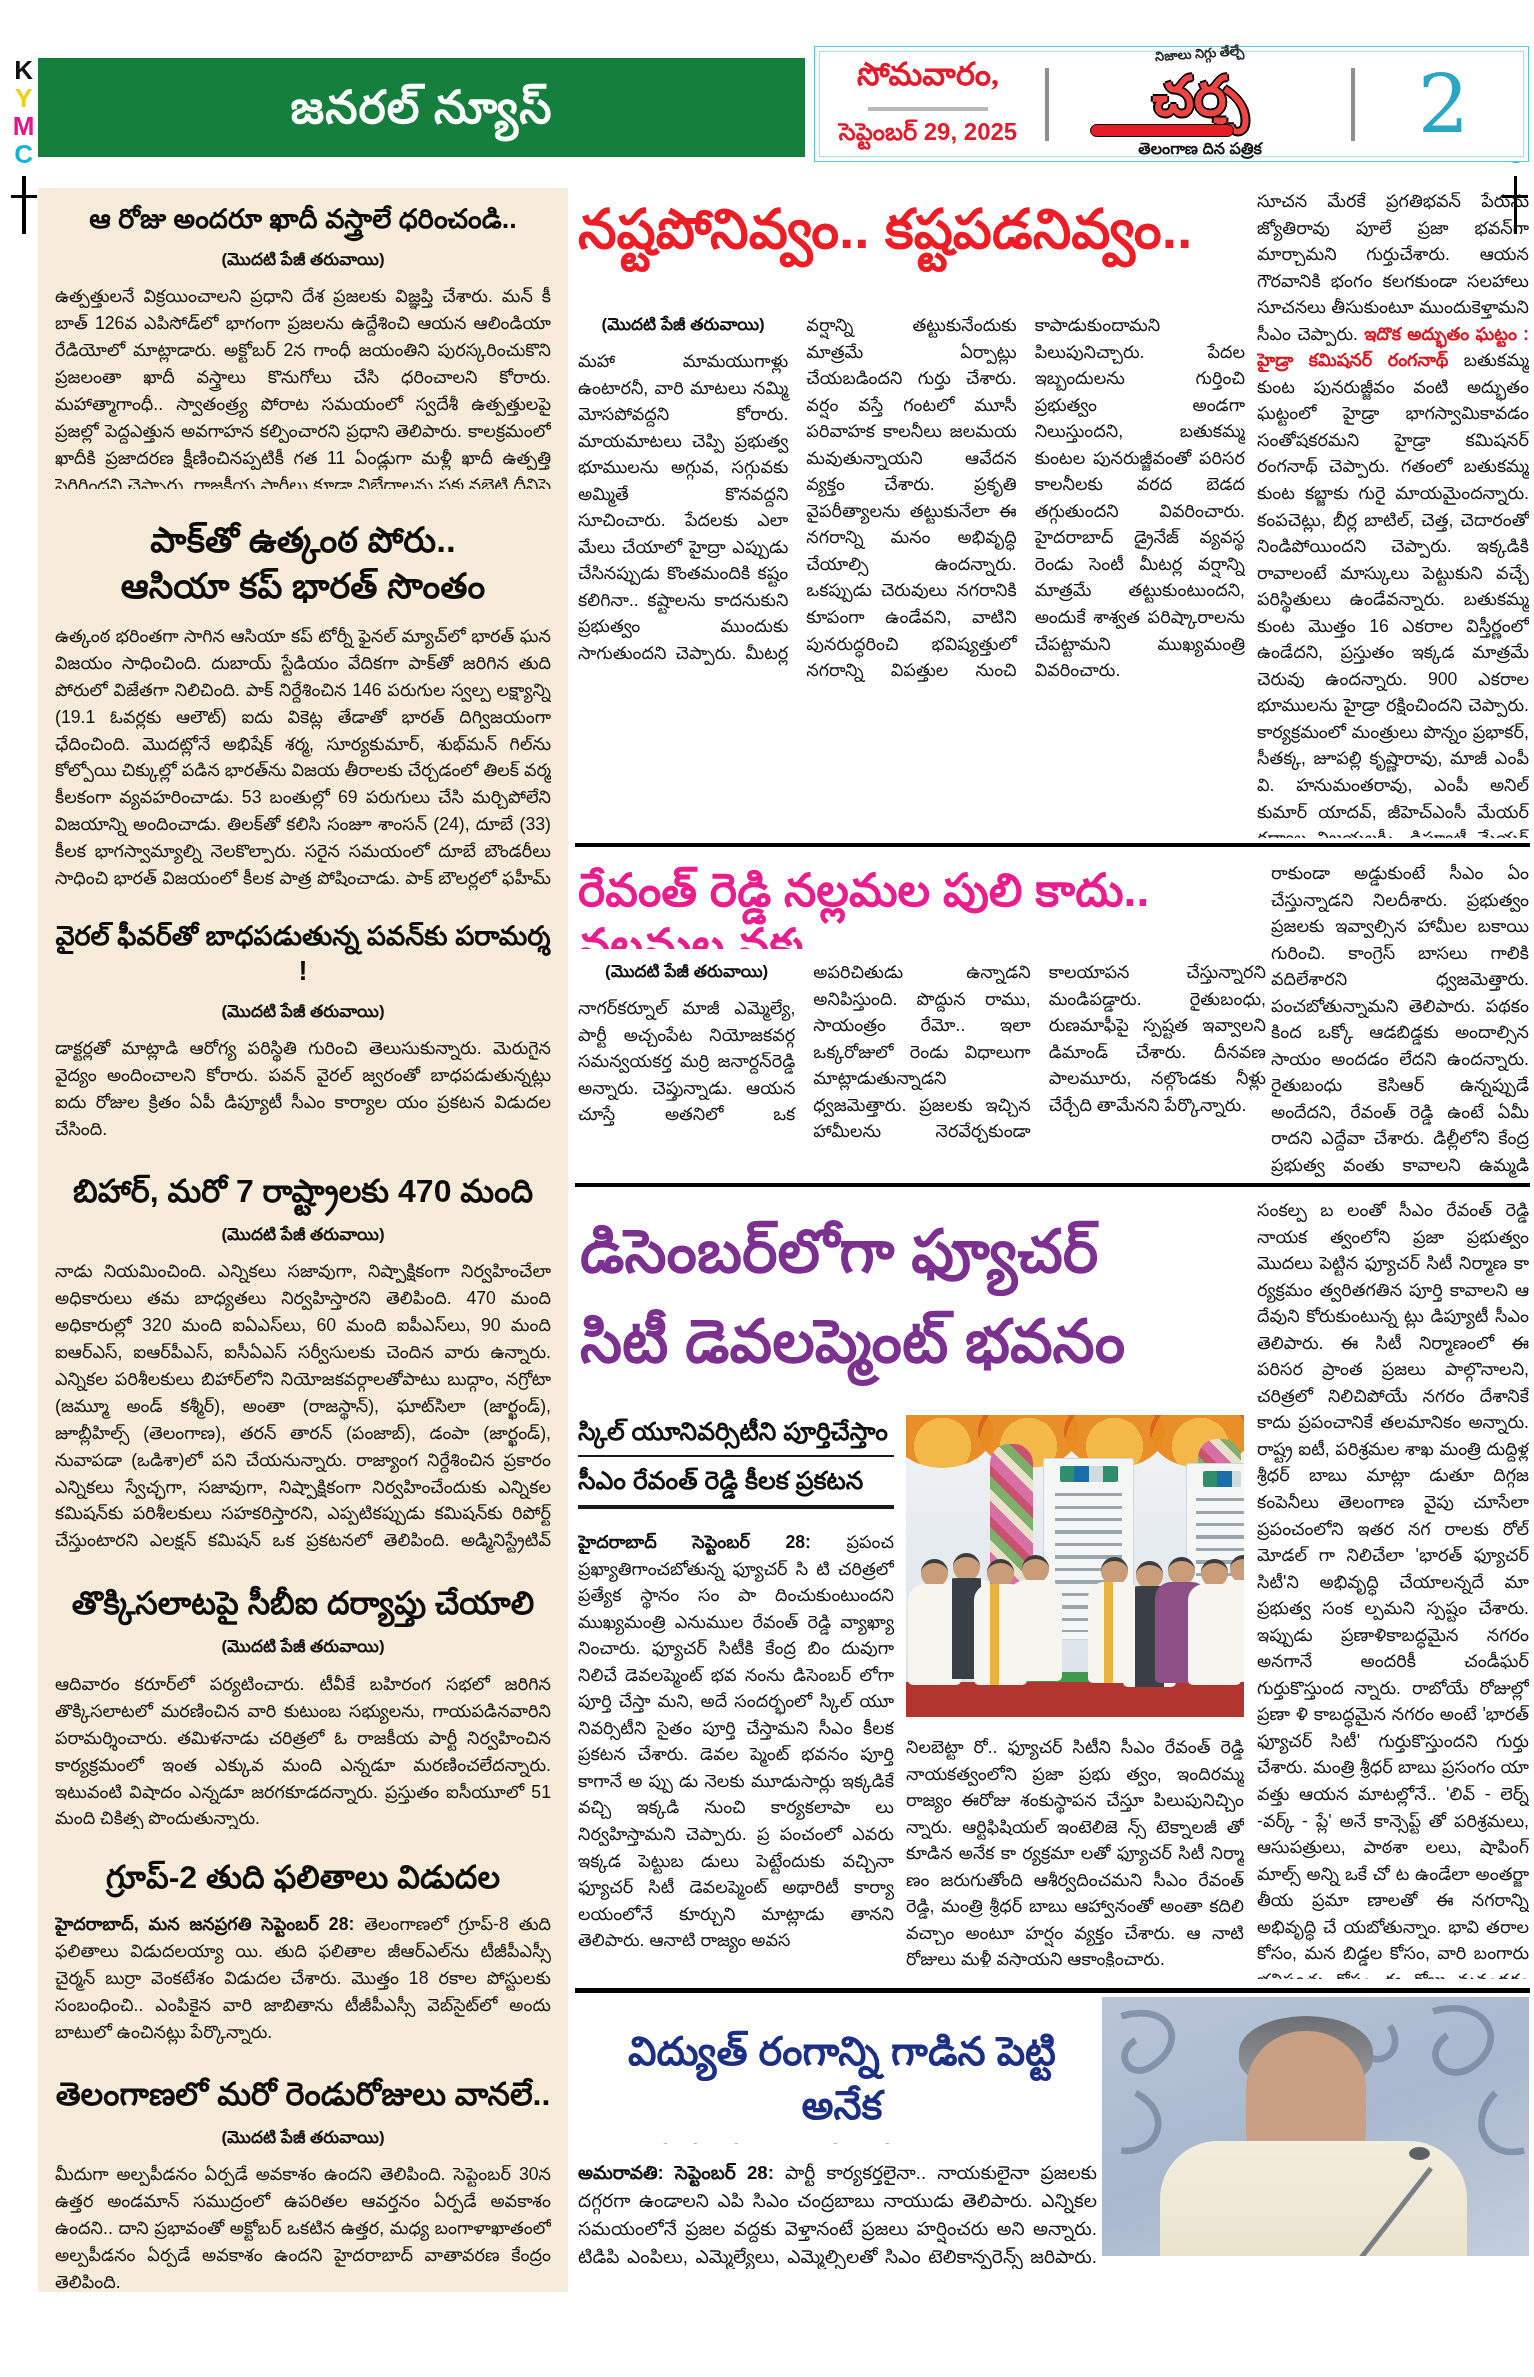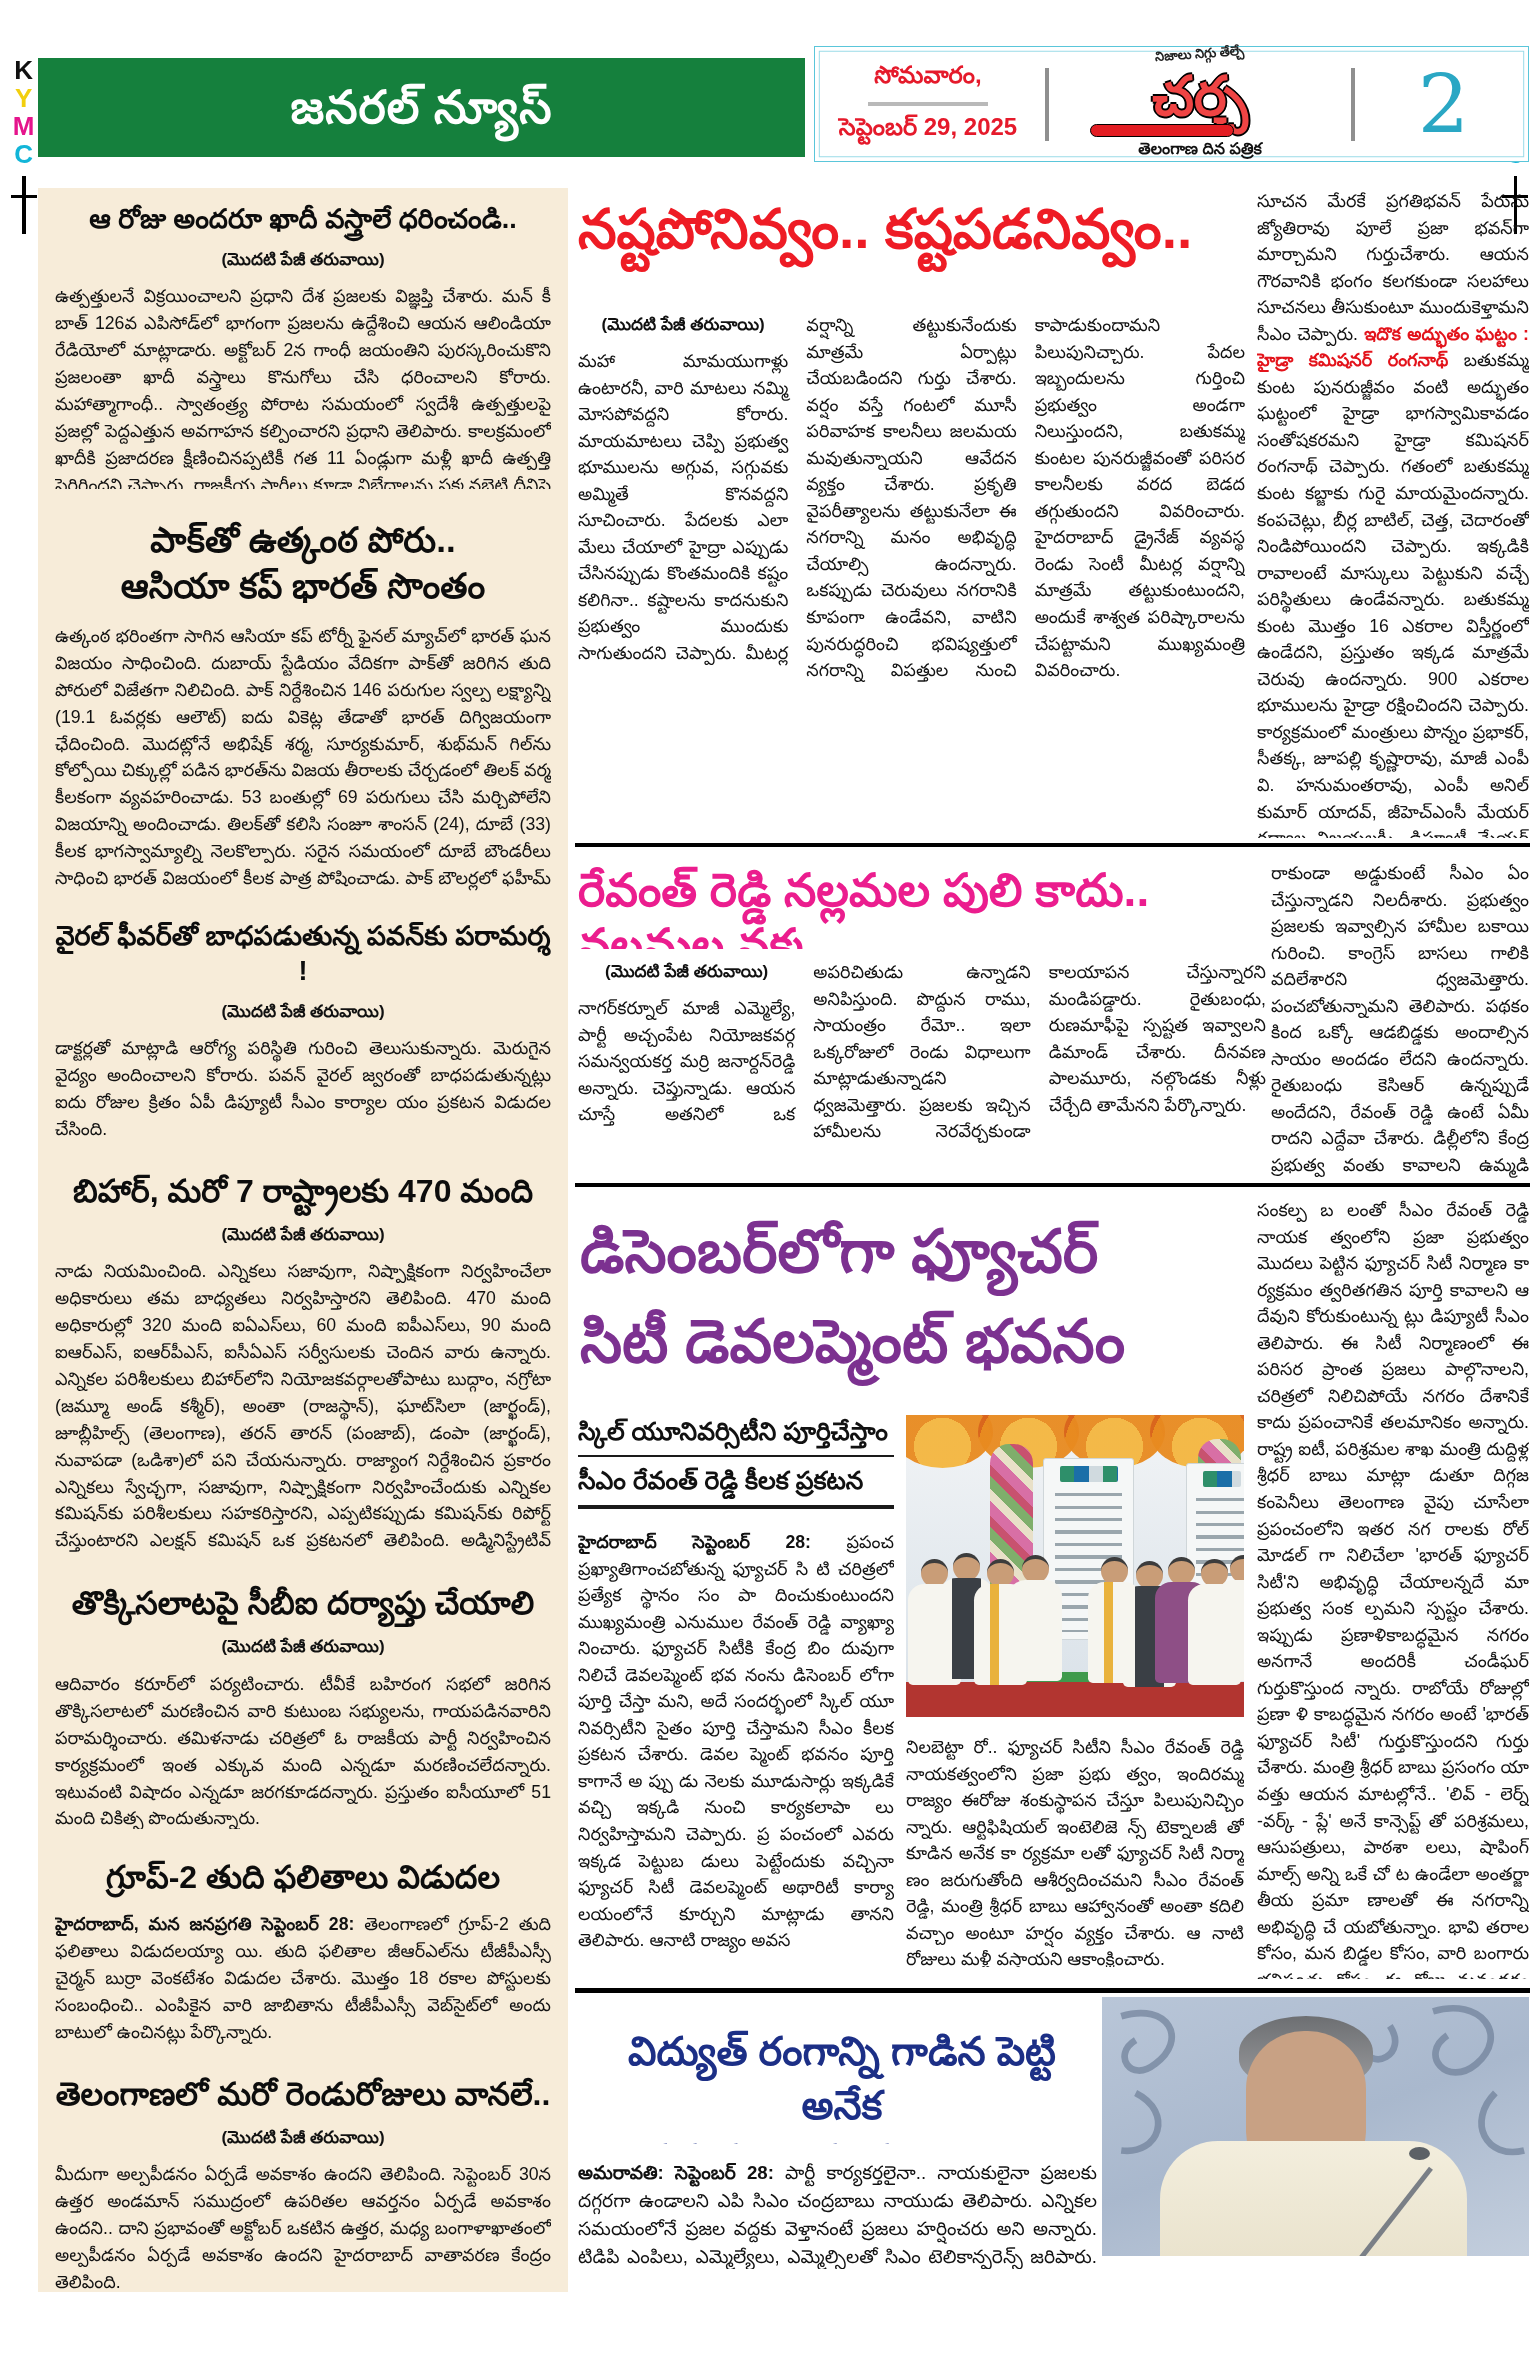--- a/index.html
+++ b/index.html
@@ -18,21 +18,21 @@
   .regmark .cross .h{position:absolute;left:0;top:19px;width:26px;height:3.8px;background:#000;}
 
   
   #hdr-blue{left:38px;top:58px;width:767px;height:99px;background:#15803d;
             color:#fff;font-weight:800;font-size:46px;line-height:99px;text-align:center;
             letter-spacing:1px;}
   #hdr-box{left:814px;top:46px;width:715px;height:116px;border:1.9px solid #5ac6da;
            box-shadow:inset 0 0 0 3.8px #fff, inset 0 0 0 4.8px #9adbe8;
            display:flex;align-items:center;padding:4.8px 12.5px;background:#fff;}
   .date-block{width:201px;text-align:center;color:#e51a2b;font-weight:800;}
-  .date-line1{font-size:24px;}
+  .date-line1{font-size:32px;font-family:Liberation Serif, serif;}
   .date-sep{width:120px;height:3.4px;background:#b9b9b9;margin:7.7px auto;}
   .date-line2{font-size:24px;}
   .vbar{width:4.3px;height:73px;background:#8f8f8f;margin:0 16.3px;}
   .masthead{flex:1;display:flex;flex-direction:column;align-items:center;justify-content:center;}
   .mast-tag-top{font-size:13px;font-weight:bold;color:#222;transform:rotate(-4deg);margin-bottom:1px;}
   .mast-title{font-size:55px;line-height:62px;font-weight:800;color:#ef4444;
               text-shadow:-1.9px 0 #000,1.9px 0 #000,0 -1.9px #000,0 1.9px #000,1.4px 1.4px #000;}
   .mast-bar{width:144px;height:12.5px;background:#e31d23;border:1.9px solid #000;border-radius:6.7px;
             margin:-2.9px 77px 2.9px 0;}
   .mast-tag-bottom{font-size:16px;font-weight:bold;color:#111;}
@@ -172,21 +172,21 @@
     <div class="lart">
       <div class="hl hl-66">తొక్కిసలాటపై సీబీఐ దర్యాప్తు చేయాలి</div>
       <div class="contnote">(మొదటి పేజీ తరువాయి)</div>
       <div class="lbody just clip" style="max-height:158px">ఆదివారం కరూర్‌లో పర్యటించారు. టీవీకే బహిరంగ సభలో జరిగిన తొక్కిసలాటలో మరణించిన వారి కుటుంబ సభ్యులను, గాయపడినవారిని పరామర్శించారు. తమిళనాడు చరిత్రలో ఓ రాజకీయ పార్టీ నిర్వహించిన కార్యక్రమంలో ఇంత ఎక్కువ మంది ఎన్నడూ మరణించలేదన్నారు. ఇటువంటి విషాదం ఎన్నడూ జరగకూడదన్నారు. ప్రస్తుతం ఐసీయూలో 51 మంది చికిత్స పొందుతున్నారు.</div>
     </div>
 
     <div class="lart">
       <div class="hl hl-66">గ్రూప్-2 తుది ఫలితాలు విడుదల</div>
       <div class="lbody just clip" style="max-height:158px;margin-top:12.5px">
         <span class="dateline">హైదరాబాద్, మన జనప్రగతి సెప్టెంబర్ 28: </span>
-        <span>తెలంగాణలో గ్రూప్-2 తుది ఫలితాలు విడుదలయ్యా యి. తుది ఫలితాల జీఆర్‌ఎల్‌ను టీజీపీఎస్సీ చైర్మన్ బుర్రా వెంకటేశం విడుదల చేశారు. మొత్తం 18 రకాల పోస్టులకు సంబంధించి.. ఎంపికైన వారి జాబితాను టీజీపీఎస్సీ వెబ్‌సైట్‌లో అందు బాటులో ఉంచినట్లు పేర్కొన్నారు.</span>
+        <span>తెలంగాణలో గ్రూప్-8 తుది ఫలితాలు విడుదలయ్యా యి. తుది ఫలితాల జీఆర్‌ఎల్‌ను టీజీపీఎస్సీ చైర్మన్ బుర్రా వెంకటేశం విడుదల చేశారు. మొత్తం 18 రకాల పోస్టులకు సంబంధించి.. ఎంపికైన వారి జాబితాను టీజీపీఎస్సీ వెబ్‌సైట్‌లో అందు బాటులో ఉంచినట్లు పేర్కొన్నారు.</span>
       </div>
     </div>
 
     <div class="lart">
       <div class="hl hl-66">తెలంగాణలో మరో రెండురోజులు వానలే..</div>
       <div class="contnote">(మొదటి పేజీ తరువాయి)</div>
       <div class="lbody just clip" style="max-height:144px">మీదుగా అల్పపీడనం ఏర్పడే అవకాశం ఉందని తెలిపింది. సెప్టెంబర్ 30న ఉత్తర అండమాన్ సముద్రంలో ఉపరితల ఆవర్తనం ఏర్పడే అవకాశం ఉందని.. దాని ప్రభావంతో అక్టోబర్ ఒకటిన ఉత్తర, మధ్య బంగాళాఖాతంలో అల్పపీడనం ఏర్పడే అవకాశం ఉందని హైదరాబాద్ వాతావరణ కేంద్రం తెలిపింది.</div>
     </div>
 
   </div>

